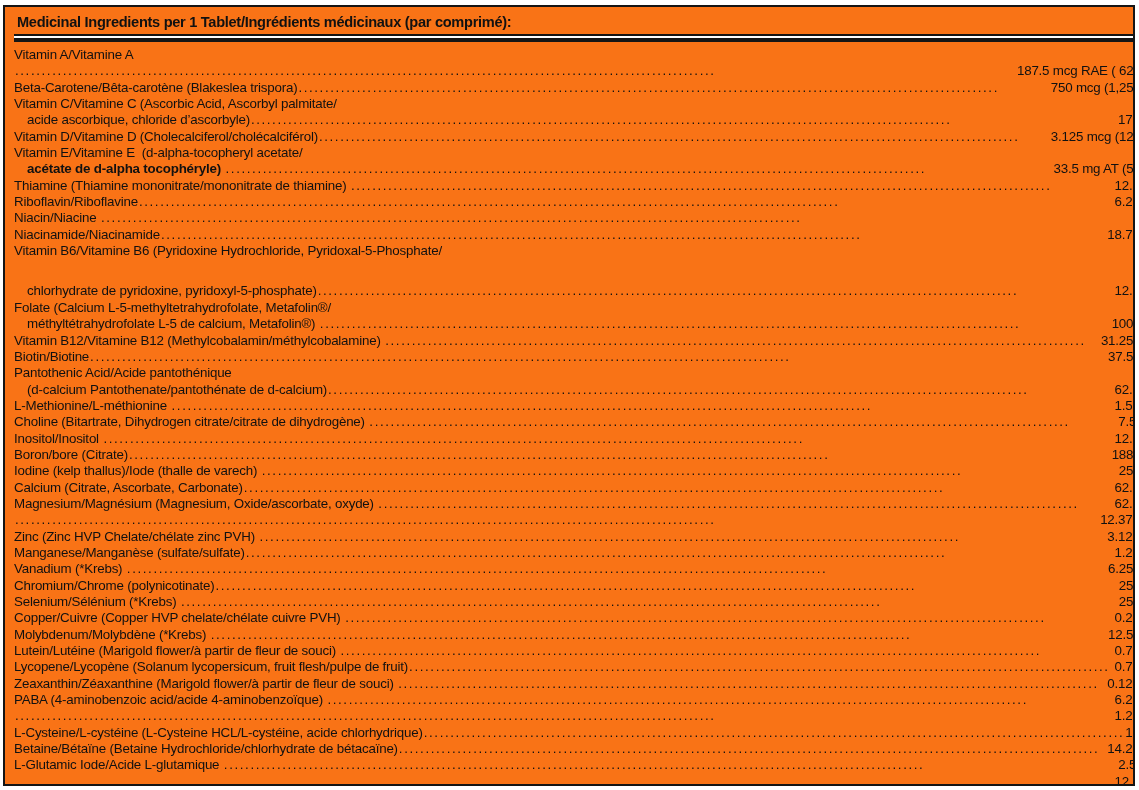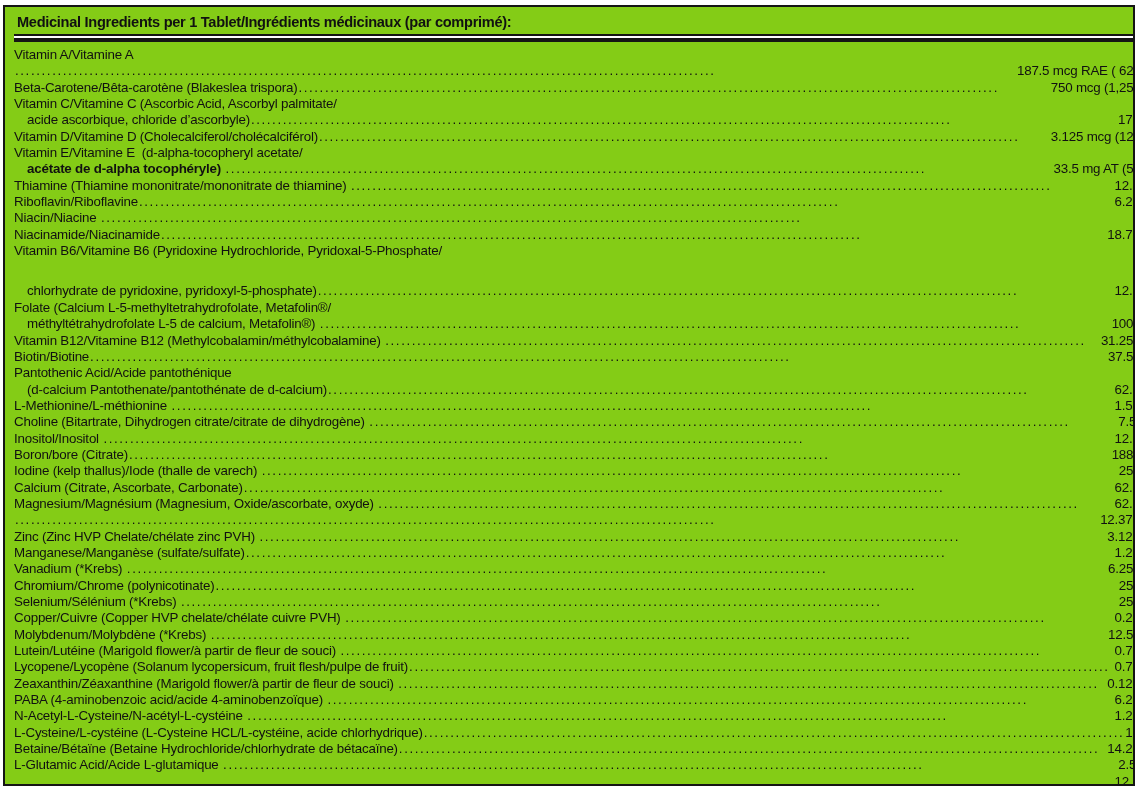--- a/index.html
+++ b/index.html
@@ -5,21 +5,21 @@
   html, body { margin: 0; padding: 0; background: #ffffff; }
   body {
     width: 1139px; height: 790px; position: relative;
     font-family: "Liberation Sans", sans-serif;
     color: #111111;
     -webkit-font-smoothing: antialiased;
   }
   .label-box {
     position: absolute; left: 3px; top: 5px; right: 4px; bottom: 4px;
     border: 2px solid #151515;
-    display: flex; overflow: hidden; background: #84cc16;
+    display: flex; overflow: hidden; background: #f97316;
   }
   .col { box-sizing: border-box; }
   .col-left  { flex: 0 0 562px; padding: 4px 6px 2px 9px; }
 
   .header-line {
     font-weight: bold; font-size: 14.6px; letter-spacing: -0.3px;
     padding: 3px 0 3px 3px; white-space: pre;
   }
   .thick-rule {
     height: 8px; margin: 1px 0 5px 0;
@@ -218,36 +218,35 @@
           <span class="name"><span>Zeaxanthin/Zéaxanthine (Marigold flower/à partir de fleur de souci) </span></span>
           <span class="dots"></span>
           <span class="amt">0.125 mg</span>
         </div>
         <div class="row">
           <span class="name"><span>PABA (4-aminobenzoic acid/acide 4-aminobenzoïque) </span></span>
           <span class="dots"></span>
           <span class="amt">6.25 mg</span>
         </div>
         <div class="row">
-          <span class="name"><span>N-Acetyl-L-Cysteine/N-acétyl-L-cystéine </span></span>
           <span class="dots"></span>
           <span class="amt">1.25 mg</span>
         </div>
         <div class="row">
           <span class="name"><span>L-Cysteine/L-cystéine (L-Cysteine HCL/L-cystéine, acide chlorhydrique)</span></span>
           <span class="dots"></span>
           <span class="amt">12 mg</span>
         </div>
         <div class="row">
           <span class="name"><span>Betaine/Bétaïne (Betaine Hydrochloride/chlorhydrate de bétacaïne)</span></span>
           <span class="dots"></span>
           <span class="amt">14.25 mg</span>
         </div>
         <div class="row">
-          <span class="name"><span>L-Glutamic Acid/Acide L-glutamique </span></span>
+          <span class="name"><span>L-Glutamic Iode/Acide L-glutamique </span></span>
           <span class="dots"></span>
           <span class="amt">2.5  mg</span>
         </div>
         <div class="row">
           <span class="dots"></span>
           <span class="amt">12.5 mg</span>
         </div>
       </div>
   </div>
 

